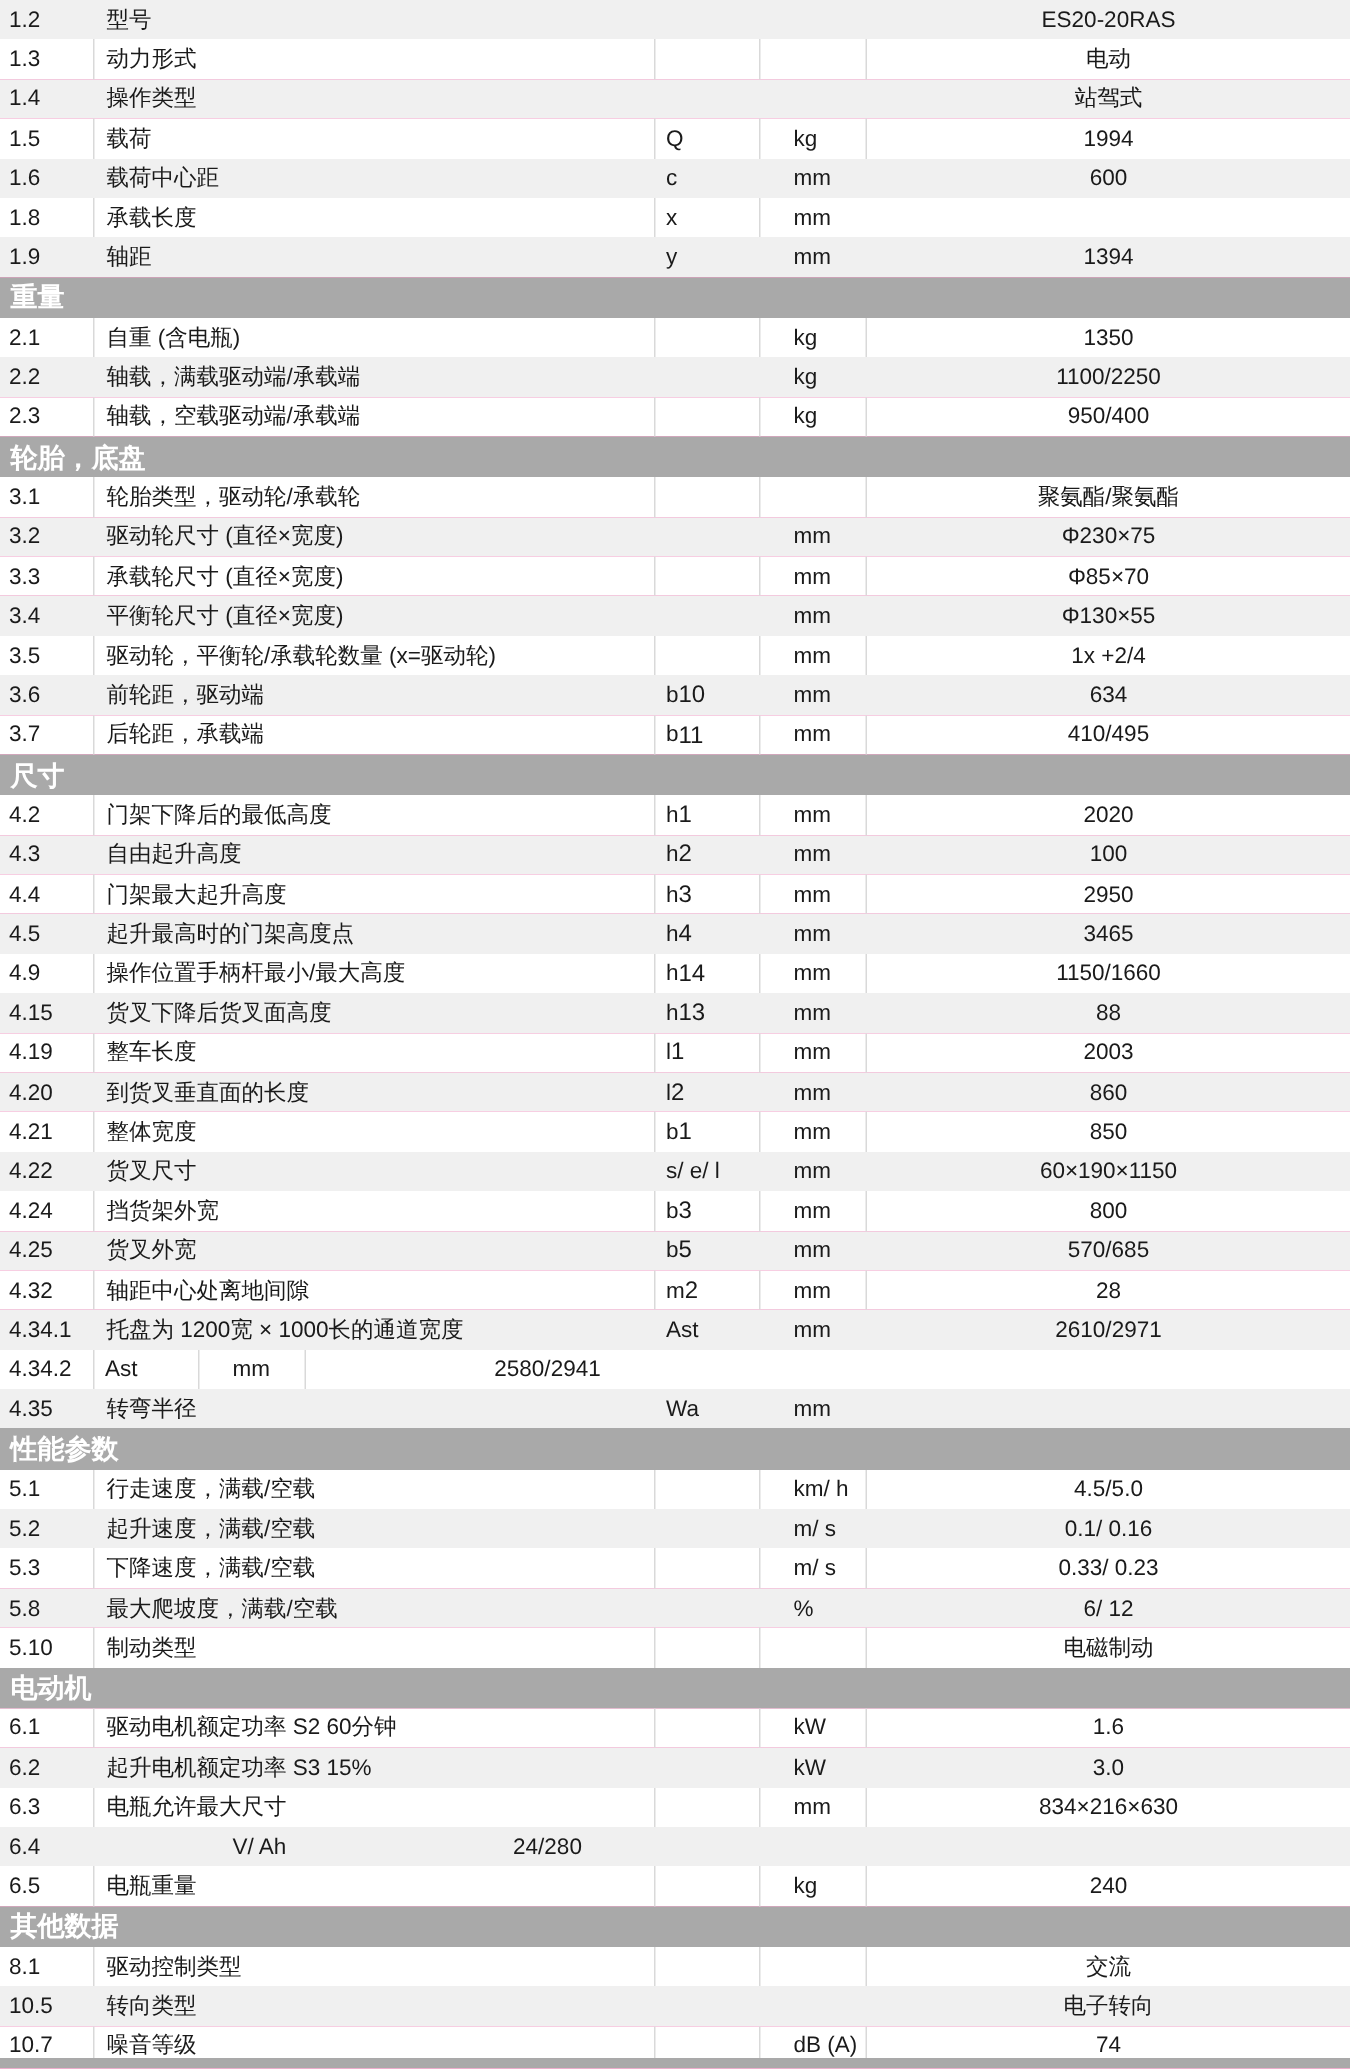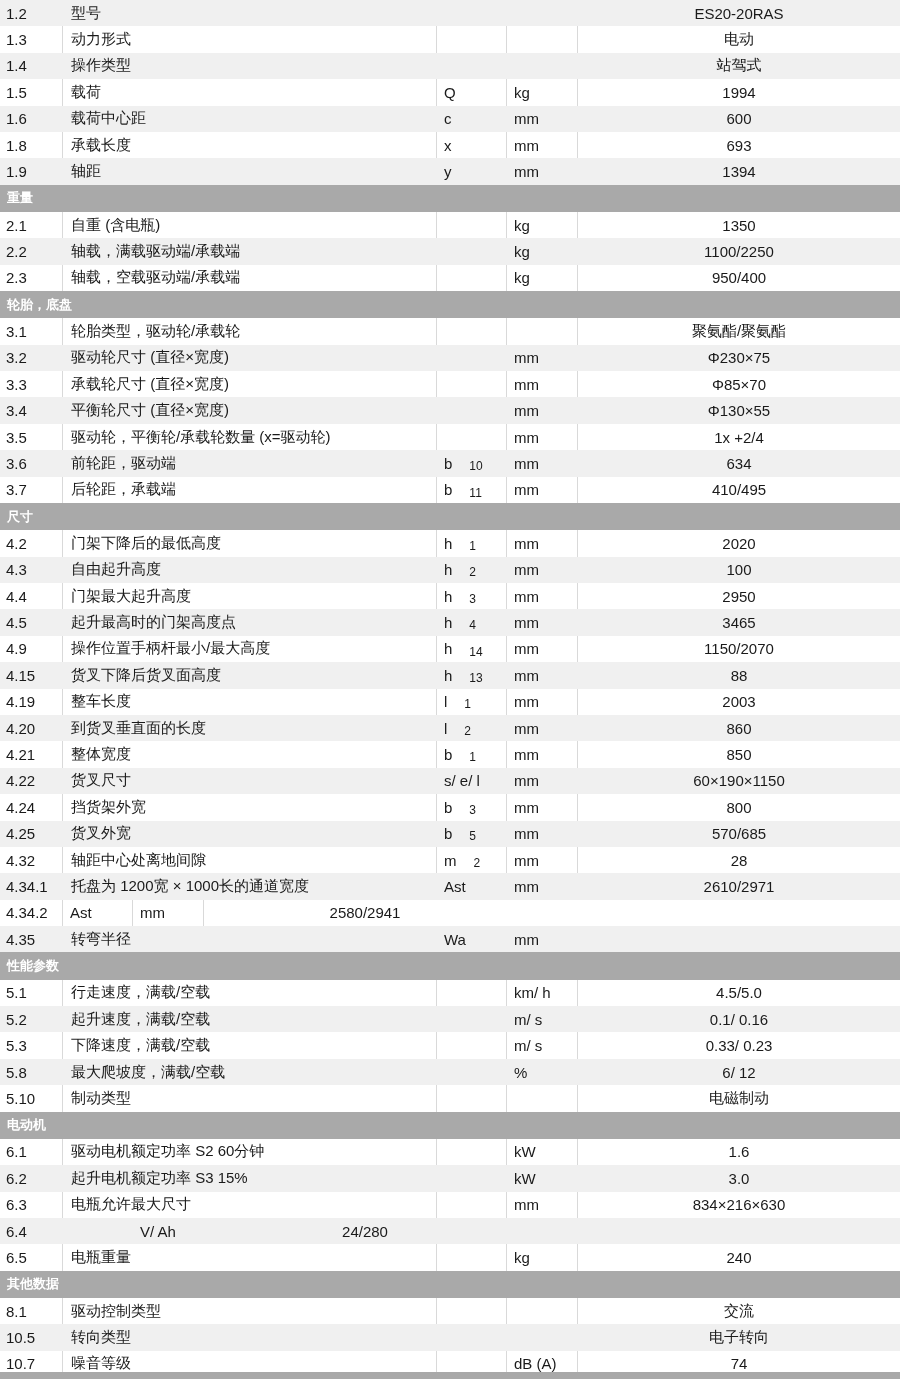--- a/index.html
+++ b/index.html
@@ -8,43 +8,43 @@
     position: relative; overflow: hidden;
     background: #ec4899;
     font-family: "Liberation Sans", "DejaVu Sans", sans-serif;
     color: var(--text, #1a1a1a);
   }
   .sec-header {
     height: 27.2px;
     display: flex; align-items: center;
     background: var(--sec-bg, #a9a9a9);
     color: var(--sec-text, #ffffff);
-    font-size: 13px; font-weight: 700;
+    font-size: 18px; font-weight: 700;
     padding-left: 7px; box-sizing: border-box;
   }
   .row {
     display: flex; height: 26.4px;
     background: #ffffff; font-size: 15px;
   }
   .row.alt { background: var(--alt, #f0f0f0); }
   .cell {
     box-sizing: border-box;
     display: flex; align-items: center;
     overflow: hidden; white-space: nowrap;
   }
   .cell + .cell { border-left: 1px solid transparent; }
   .row:not(.alt) .cell + .cell { border-left-color: var(--grid, #d9d9d9); }
   .c-no   { width: 62px;  padding-left: 6px; }
   .c-desc { width: 374px; padding-left: 8px; }
   .c-sym  { width: 70px;  padding-left: 7px; }
-  .c-unit { width: 71px;  padding-left: 7px; }
+  .c-unit { width: 71px;  padding-left: 22px; }
   .c-val  { width: 323px; justify-content: center; }
   .c-sym sub {
-    font-size: 12px; line-height: 1;
-    align-self: flex-end; margin-bottom: 4.5px; margin-left: 17px;
+    font-size: 16px; line-height: 1;
+    align-self: flex-end; margin-bottom: 4.5px;
   }
   .bottom-bar {
     position: absolute; left: 0; right: 0; bottom: 0;
     height: 7px; background: var(--bar, #a9a9a9);
   }
 </style>
 </head>
 <body>
 
 <div class="page" style="--text: #1a1a1a; --sec-bg: #a9a9a9; --sec-text: #ffffff; --alt: #f0f0f0; --grid: #d9d9d9; --bar: #a9a9a9;">
@@ -100,21 +100,20 @@
     <div class="cell c-val">600</div>
   </div>
       <div class="row">
     <div class="cell c-no">1.8</div>
     <div class="cell c-desc">承载长度</div>
     <div class="cell c-sym">
           <span>x</span>
           <sub></sub>
         </div>
     <div class="cell c-unit">mm</div>
-    <div class="cell c-val">693</div>
   </div>
       <div class="row alt">
     <div class="cell c-no">1.9</div>
     <div class="cell c-desc">轴距</div>
     <div class="cell c-sym">
           <span>y</span>
           <sub></sub>
         </div>
     <div class="cell c-unit">mm</div>
     <div class="cell c-val">1394</div>
@@ -263,21 +262,21 @@
     <div class="cell c-val">3465</div>
   </div>
       <div class="row">
     <div class="cell c-no">4.9</div>
     <div class="cell c-desc">操作位置手柄杆最小/最大高度</div>
     <div class="cell c-sym">
           <span>h</span>
           <sub>14</sub>
         </div>
     <div class="cell c-unit">mm</div>
-    <div class="cell c-val">1150/2070</div>
+    <div class="cell c-val">1150/1660</div>
   </div>
       <div class="row alt">
     <div class="cell c-no">4.15</div>
     <div class="cell c-desc">货叉下降后货叉面高度</div>
     <div class="cell c-sym">
           <span>h</span>
           <sub>13</sub>
         </div>
     <div class="cell c-unit">mm</div>
     <div class="cell c-val">88</div>

